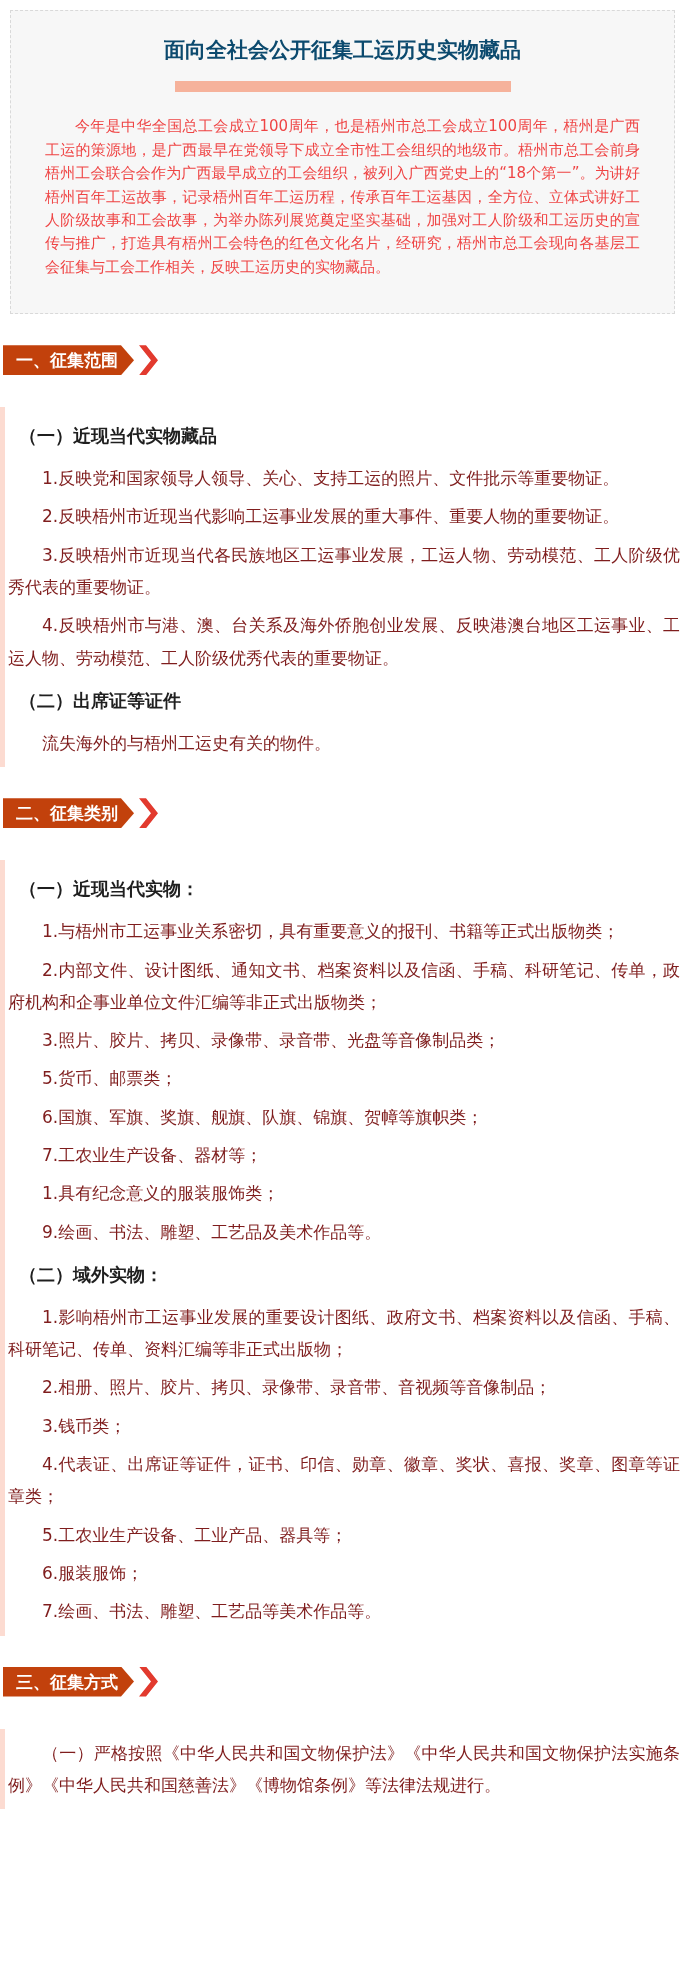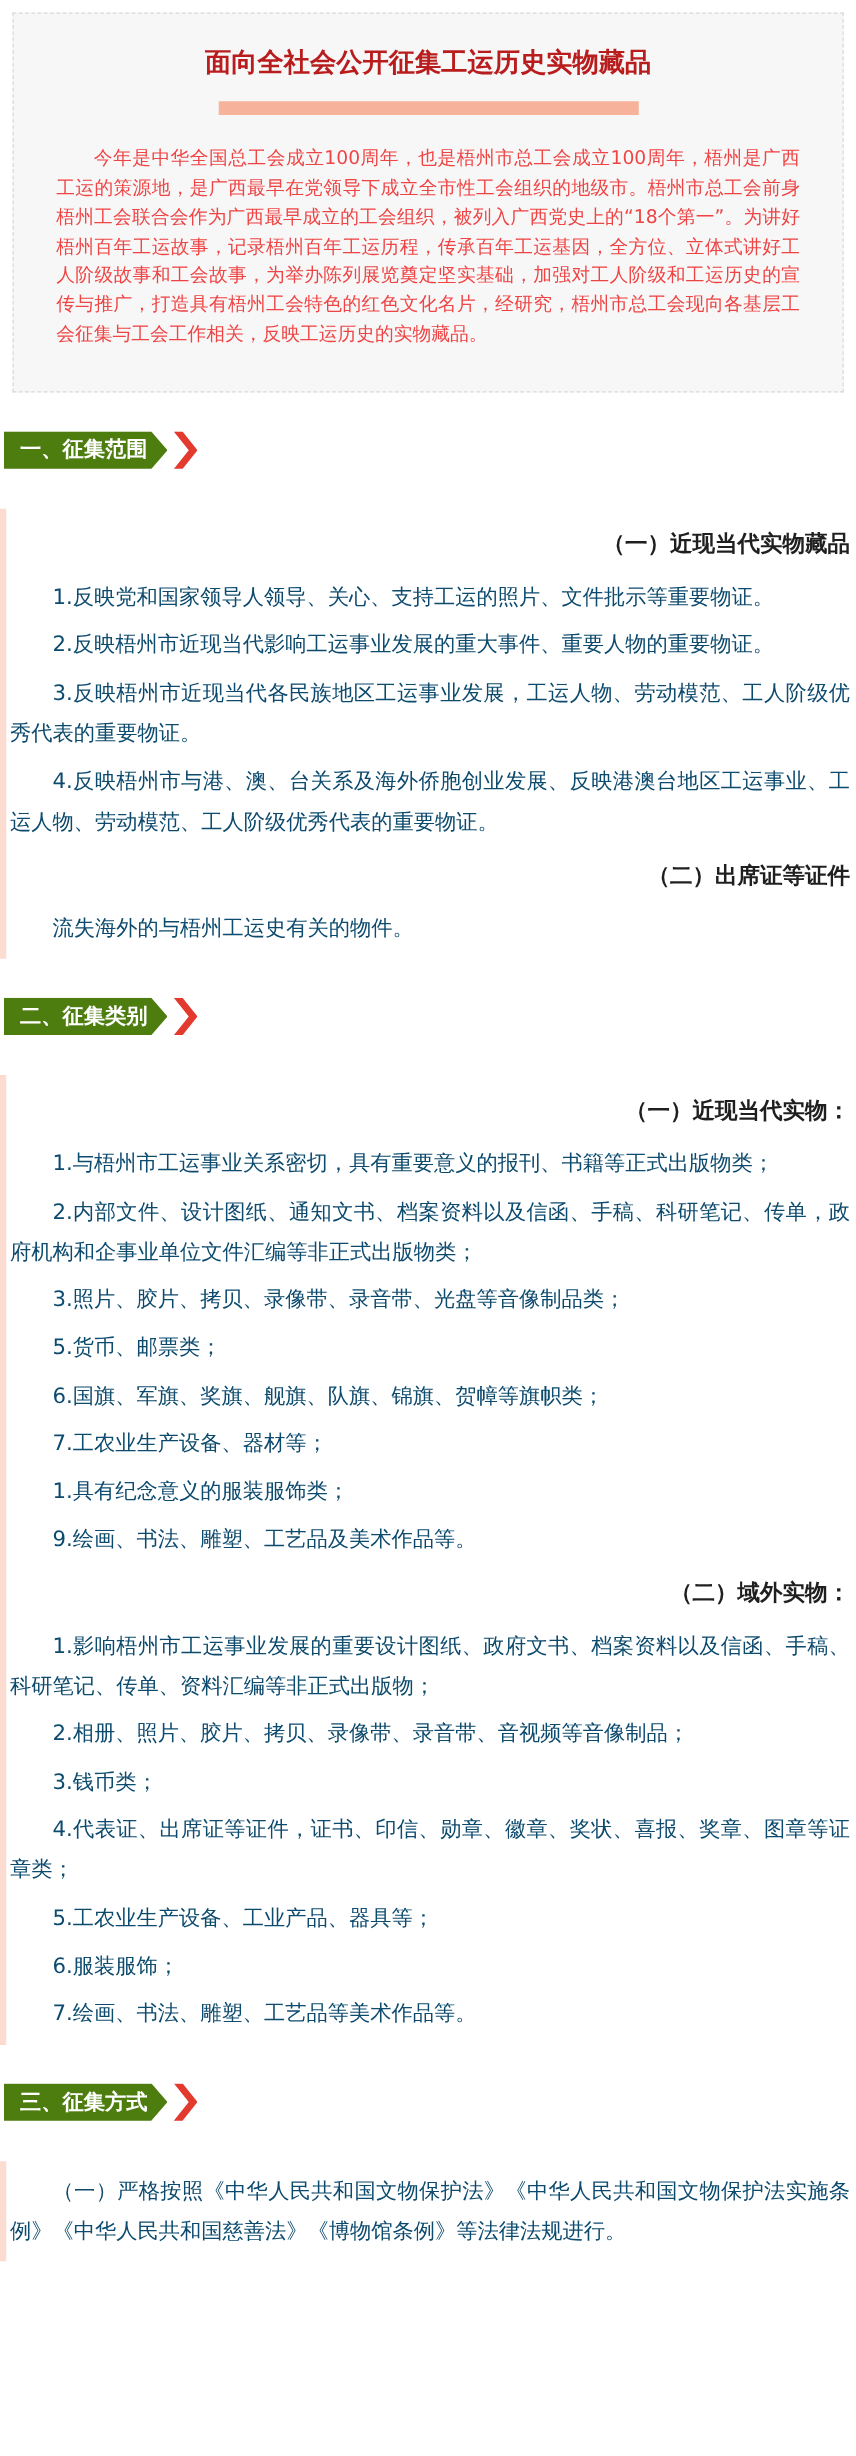--- a/index.html
+++ b/index.html
@@ -16,21 +16,21 @@
     margin: 10px 10px 0;
     background: #f7f7f7;
     border: 1px dashed #d9d9d9;
     padding: 25px 34px 34px;
   }
   .article-title {
     margin: 0 0 16px;
     font-size: 21px;
     line-height: 1.4;
     font-weight: bold;
-    color: #b91c1c;
+    color: #0c4a6e;
     text-align: center;
   }
   .title-underline {
     width: 336px;
     height: 11px;
     margin: 0 auto 23px;
     background: #f6b29b;
   }
   .intro-text {
     margin: 0;
@@ -39,21 +39,21 @@
     color: #ef4444;
     text-align: justify;
     text-indent: 2em;
   }
 
   
   .ribbon { position: relative; height: 30px; margin: 31px 0 32px; }
   .ribbon-main {
     position: absolute; left: 3px; top: 0;
     height: 30px; width: 131px;
-    background: #4d7c0f;
+    background: #c2410c;
     color: #ffffff;
     font-size: 17px;
     font-weight: bold;
     line-height: 30px;
     padding-left: 13px;
     clip-path: polygon(0 0, 118px 0, 131px 50%, 118px 100%, 0 100%);
   }
   .ribbon-chevron {
     position: absolute; left: 139px; top: 0;
     width: 19px; height: 30px;
@@ -67,27 +67,26 @@
     margin-right: 5px;
     padding: 2px 0 2px 3px;
   }
   .subhead {
     margin: 13px 0;
     padding-left: 11px;
     font-size: 18px;
     font-weight: bold;
     color: #1f1f1f;
     line-height: 1.5;
-    text-align: right;
   }
   .item {
     margin: 6px 0;
     font-size: 17px;
     line-height: 1.9;
-    color: #0c4a6e;
+    color: #7f1d1d;
     text-align: justify;
     text-indent: 2em;
   }
 </style>
 </head>
 <body>
 
 <div class="page">
 
   <section class="intro-box">

